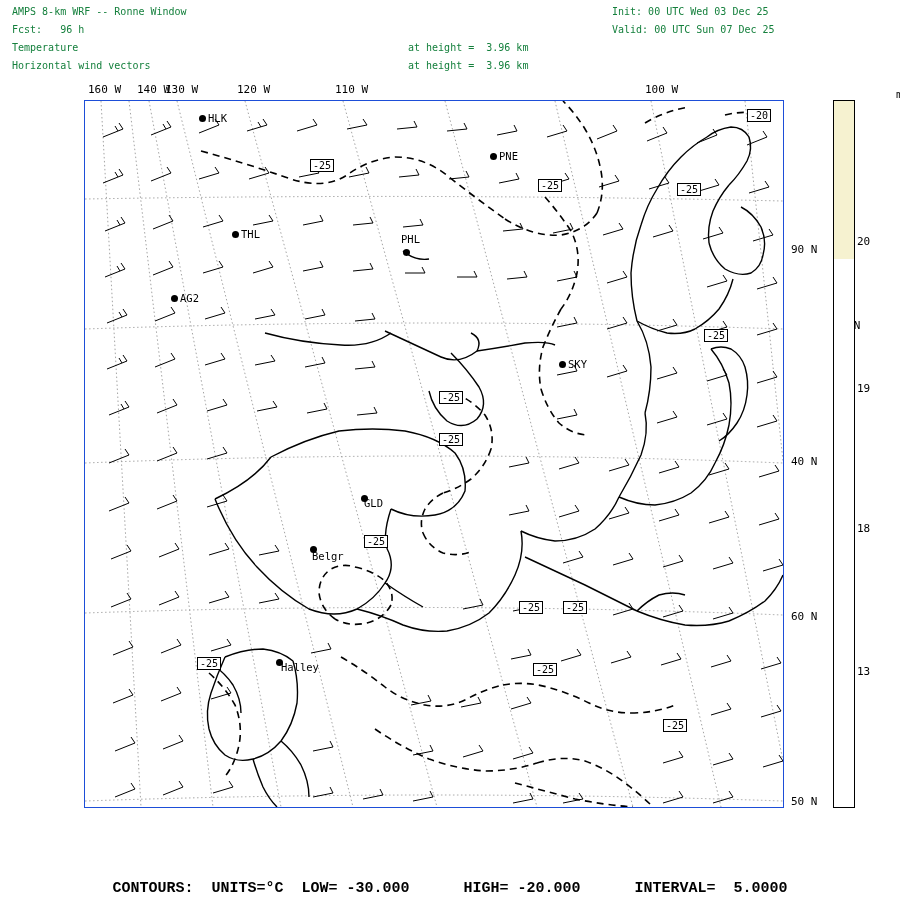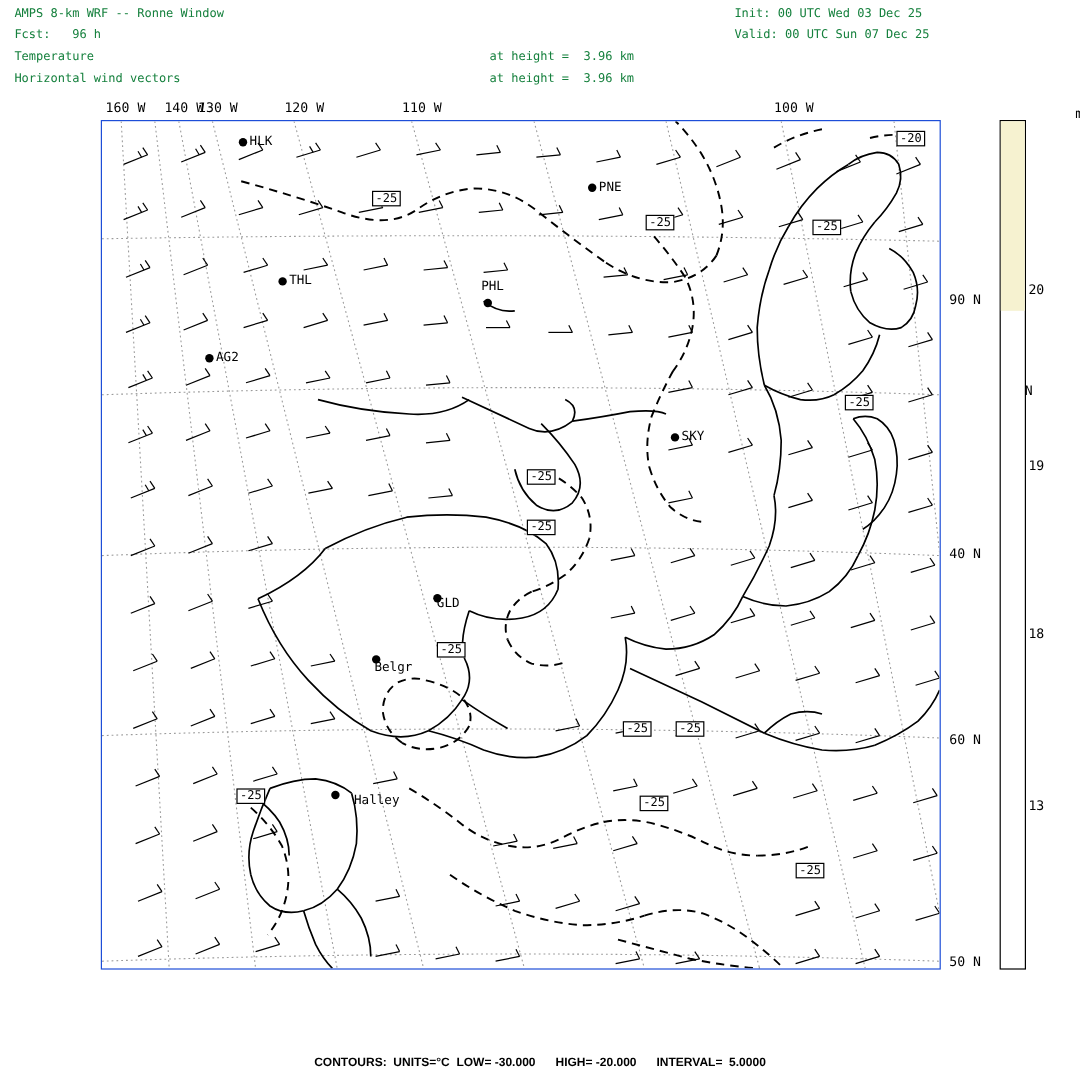--- a/index.html
+++ b/index.html
@@ -25,21 +25,21 @@
 
   
   .latlab{position:absolute;font-size:11px;color:#000;white-space:pre;}
 
   
   .cbar{position:absolute;left:833px;top:100px;width:22px;height:708px;border:1px solid #000;box-sizing:border-box;background:#ffffff;}
   .cbar-fill{position:absolute;left:0;top:0;right:0;height:158px;background:#f6f2d0;}
   .cbar-tick{position:absolute;left:857px;font-size:11px;color:#000;}
   .cbar-unit{position:absolute;left:856px;top:88px;font-size:11px;color:#000;white-space:pre;margin-left:40px;}
 
-  .footer{position:absolute;left:0;top:880px;width:900px;text-align:center;font-size:10px;font-weight:bold;color:#000;white-space:pre;font-family:Liberation Sans, sans-serif;}
+  .footer{position:absolute;left:0;top:880px;width:900px;text-align:center;font-size:15px;font-weight:bold;color:#000;white-space:pre;font-family:Liberation Mono, monospace;}
 
   
   .stn{position:absolute;}
   .stn-dot{position:absolute;width:7px;height:7px;border-radius:50%;background:#000;}
   .stn-lab{position:absolute;font-size:10.5px;color:#000;white-space:pre;}
 
   
   .clab{position:absolute;font-size:10px;color:#000;background:#fff;border:1px solid #000;padding:0px 2px;line-height:11px;}
 </style>
 </head>
@@ -854,21 +854,21 @@
     <div class="stn" style="left:276px;top:394px;">
       <div class="stn-dot"></div>
       <div class="stn-lab" style="left:3px;top:2px;">GLD</div>
     </div>
     <div class="stn" style="left:225px;top:445px;">
       <div class="stn-dot"></div>
       <div class="stn-lab" style="left:2px;top:4px;">Belgr</div>
     </div>
     <div class="stn" style="left:191px;top:558px;">
       <div class="stn-dot"></div>
-      <div class="stn-lab" style="left:19px;top:2px;">Halley</div>
+      <div class="stn-lab" style="left:5px;top:2px;">Halley</div>
     </div>
 
     <div class="clab" style="left:662px;top:8px;">-20</div>
     <div class="clab" style="left:225px;top:58px;">-25</div>
     <div class="clab" style="left:453px;top:78px;">-25</div>
     <div class="clab" style="left:592px;top:82px;">-25</div>
     <div class="clab" style="left:619px;top:228px;">-25</div>
     <div class="clab" style="left:354px;top:290px;">-25</div>
     <div class="clab" style="left:354px;top:332px;">-25</div>
     <div class="clab" style="left:279px;top:434px;">-25</div>

